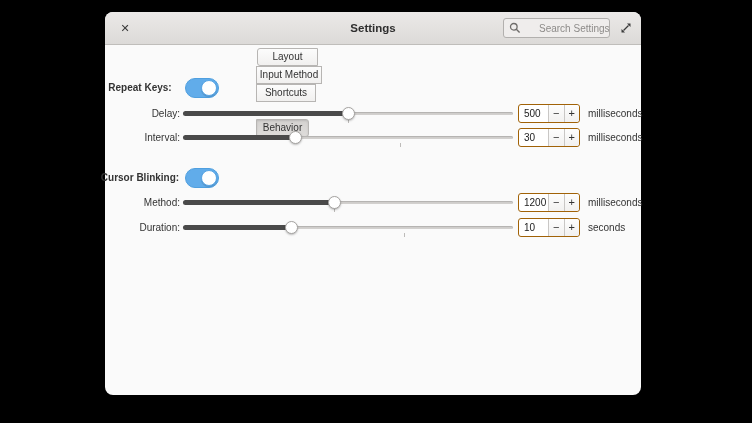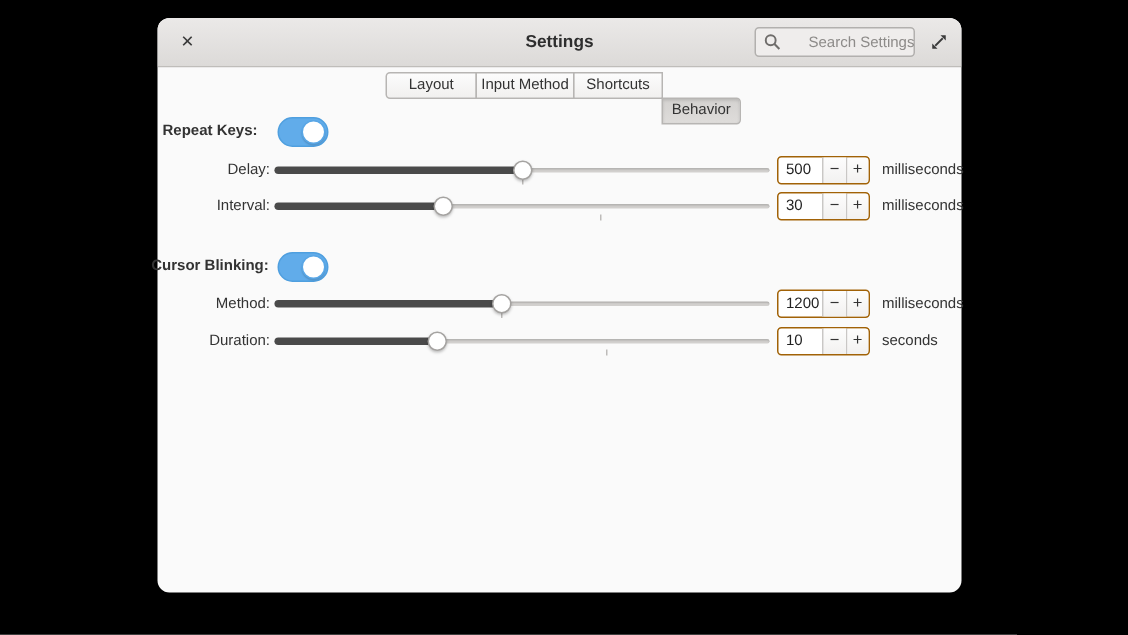--- a/index.html
+++ b/index.html
@@ -18,21 +18,21 @@
     border-radius:4px;font-size:10.5px;font-weight:600;color:#333;}
   .win-title{position:absolute;left:0;right:0;top:0;height:33px;line-height:33px;text-align:center;
     font-size:11.5px;font-weight:bold;color:#2e2e2e;pointer-events:none;}
   .search-box{position:absolute;left:398px;top:6px;width:107px;height:20px;background:#efedec;
     border:1px solid #b2b0ae;border-radius:3px;display:flex;align-items:center;padding:0 5px;gap:16px;}
   .search-box input{border:none;background:transparent;outline:none;width:80px;
     font-size:10px;color:#444;font-family:inherit;}
   .search-box input::placeholder{color:#8d8b89;}
   .expand-btn{position:absolute;left:514px;top:9px;width:14px;height:14px;}
   
-  .tabbar{position:absolute;left:152px;top:36px;height:18px;display:flex;}
+  .tabbar{position:absolute;left:152px;top:36px;height:18px;display:flex;flex-direction:column;}
   .tab{height:18px;line-height:16px;text-align:center;font-size:10px;color:#333;
     background:linear-gradient(#fcfcfc,#f1f0ef);border:1px solid #b7b5b3;margin-left:-1px;
     white-space:nowrap;}
   .tab:first-child{margin-left:0;border-radius:3px 0 0 3px;}
   .tab:last-child{border-radius:0 3px 3px 0;}
   .tab.selected{background:linear-gradient(#d4d2d0,#dedcda);box-shadow:inset 0 1px 2px rgba(0,0,0,.12);margin-top:17px;}
   
   .row-label{position:absolute;left:-5px;width:80px;text-align:right;font-size:10px;color:#333;}
   .section-label{font-weight:bold;text-align:center;}
   .toggle{position:absolute;left:80px;width:34px;height:20px;border-radius:10px;

